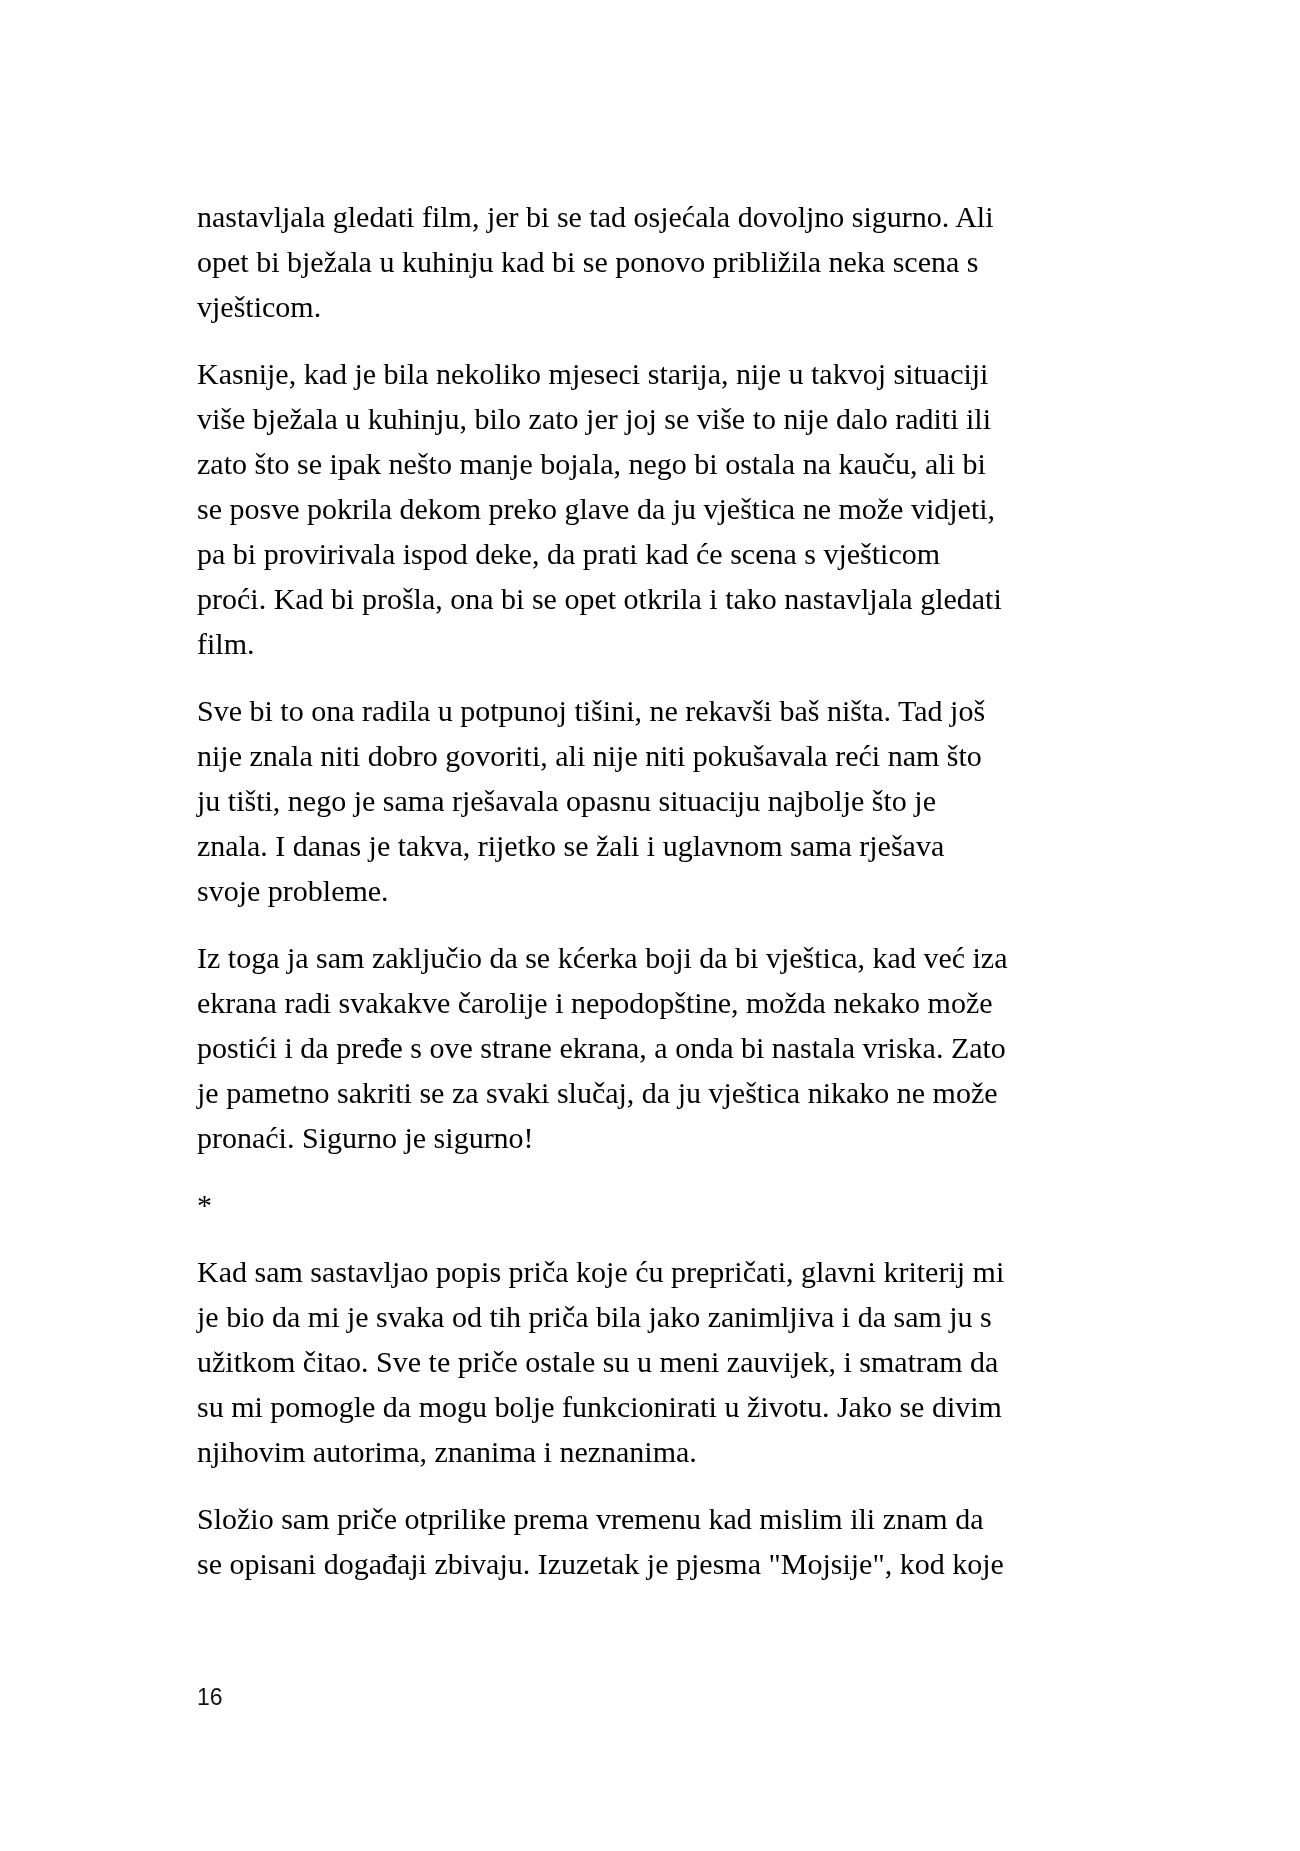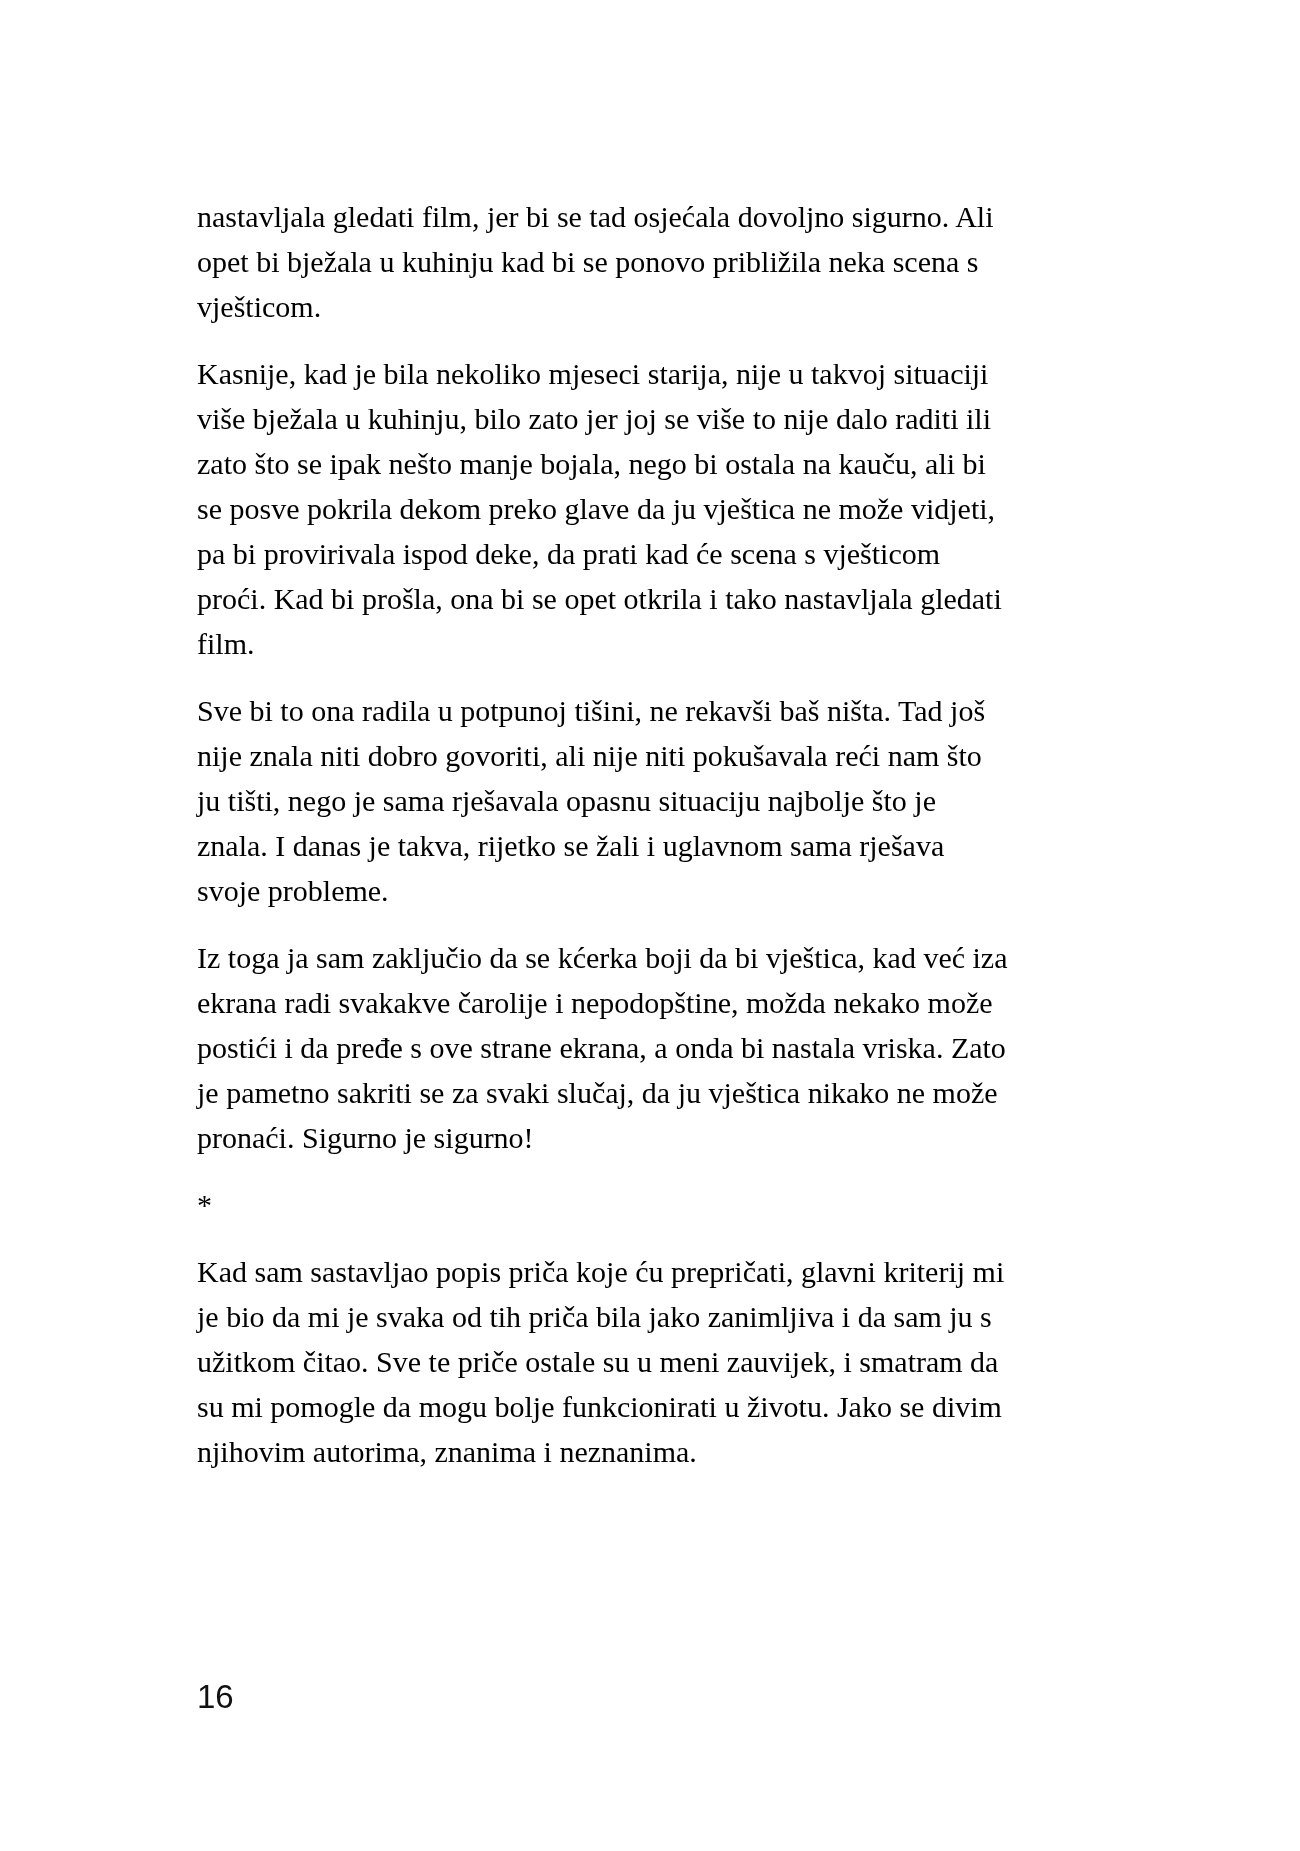--- a/index.html
+++ b/index.html
@@ -32,21 +32,21 @@
     font-family: "Liberation Serif", "DejaVu Serif", serif;
   }
   .separator {
     font-size: 30px;
   }
   .page-number {
     position: absolute;
     left: 197px;
     top: 1680px;
     font-family: "Liberation Sans", "DejaVu Sans", sans-serif;
-    font-size: 33px;
+    font-size: 23px;
     line-height: 34px;
     color: #111111;
   }
 </style>
 </head>
 <body>
 
 <div class="page">
 
   <div class="text-block">
@@ -69,17 +69,19 @@
 ekrana radi svakakve čarolije i nepodopštine, možda nekako može
 postići i da pređe s ove strane ekrana, a onda bi nastala vriska. Zato
 je pametno sakriti se za svaki slučaj, da ju vještica nikako ne može
 pronaći. Sigurno je sigurno!</p>
     <p class="separator">*</p>
     <p>Kad sam sastavljao popis priča koje ću prepričati, glavni kriterij mi
 je bio da mi je svaka od tih priča bila jako zanimljiva i da sam ju s
 užitkom čitao. Sve te priče ostale su u meni zauvijek, i smatram da
 su mi pomogle da mogu bolje funkcionirati u životu. Jako se divim
 njihovim autorima, znanima i neznanima.</p>
+    <p>Složio sam priče otprilike prema vremenu kad mislim ili znam da
+se opisani događaji zbivaju. Izuzetak je pjesma "Mojsije", kod koje</p>
   </div>
 
   <div class="page-number">16</div>
 
 </div>
 
 </body></html>

